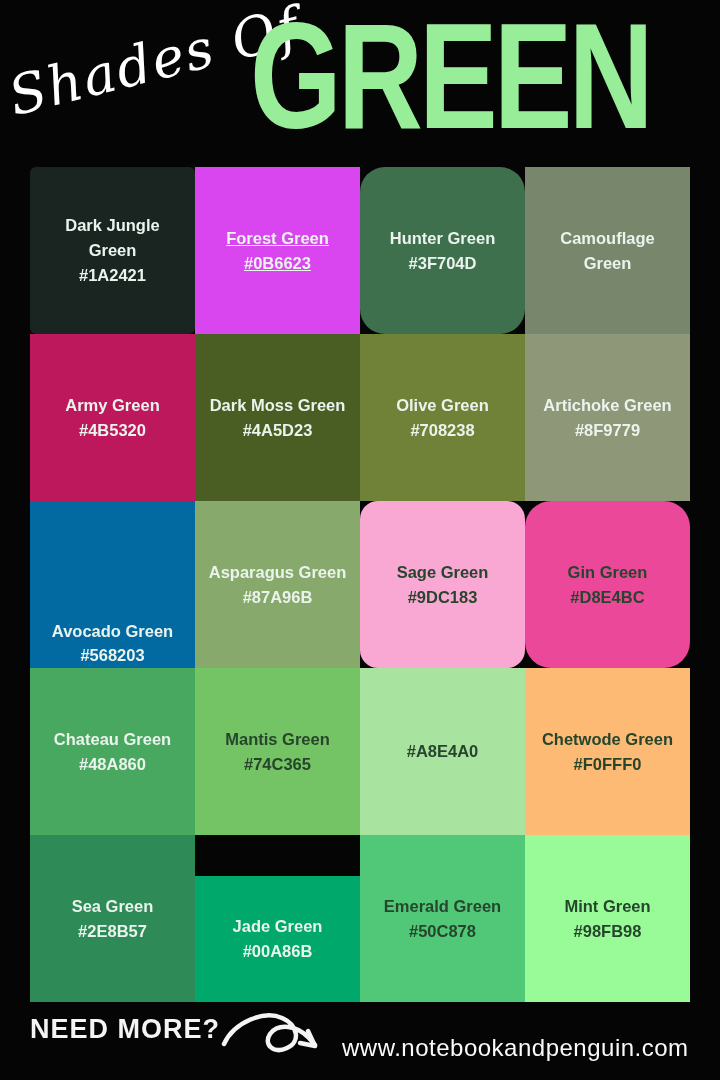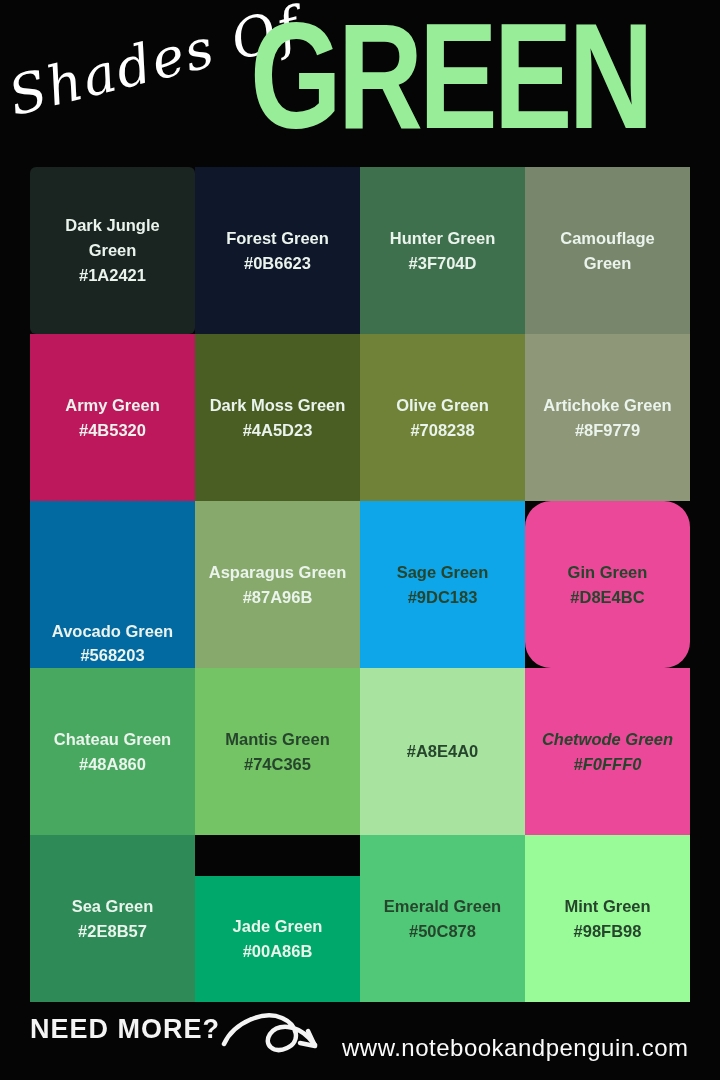--- a/index.html
+++ b/index.html
@@ -60,25 +60,25 @@
   <div class="header">
     <div class="script-title">Shades Of</div>
     <div class="main-title">GREEN</div>
   </div>
 
   <div class="grid">
       <div class="swatch light" style="background: rgb(26, 36, 33); border-radius: 6px;">
         <div class="swatch-name">Dark Jungle Green</div>
         <div class="swatch-hex">#1A2421</div>
       </div>
-      <div class="swatch light" style="background: #0f172a;">
+      <div class="swatch light" style="background: #d946ef; text-decoration: underline;">
         <div class="swatch-name">Forest Green</div>
         <div class="swatch-hex">#0B6623</div>
       </div>
-      <div class="swatch light" style="background: rgb(63, 112, 77);">
+      <div class="swatch light" style="background: rgb(63, 112, 77); border-radius: 25px;">
         <div class="swatch-name">Hunter Green</div>
         <div class="swatch-hex">#3F704D</div>
       </div>
       <div class="swatch light" style="background: rgb(120, 134, 107);">
         <div class="swatch-name">Camouflage Green</div>
       </div>
       <div class="swatch light" style="background: #be185d;">
         <div class="swatch-name">Army Green</div>
         <div class="swatch-hex">#4B5320</div>
       </div>
@@ -95,40 +95,40 @@
         <div class="swatch-hex">#8F9779</div>
       </div>
       <div class="swatch light" style="background: #0369a1; justify-content: flex-end;">
         <div class="swatch-name">Avocado Green</div>
         <div class="swatch-hex">#568203</div>
       </div>
       <div class="swatch light" style="background: rgb(135, 169, 107);">
         <div class="swatch-name">Asparagus Green</div>
         <div class="swatch-hex">#87A96B</div>
       </div>
-      <div class="swatch dark" style="background: #0ea5e9;">
+      <div class="swatch dark" style="background: #f9a8d4; border-radius: 18px;">
         <div class="swatch-name">Sage Green</div>
         <div class="swatch-hex">#9DC183</div>
       </div>
       <div class="swatch dark" style="background: #ec4899; border-radius: 26px;">
         <div class="swatch-name">Gin Green</div>
         <div class="swatch-hex">#D8E4BC</div>
       </div>
       <div class="swatch light" style="background: rgb(72, 168, 96);">
         <div class="swatch-name">Chateau Green</div>
         <div class="swatch-hex">#48A860</div>
       </div>
       <div class="swatch dark" style="background: rgb(116, 195, 101);">
         <div class="swatch-name">Mantis Green</div>
         <div class="swatch-hex">#74C365</div>
       </div>
       <div class="swatch dark" style="background: rgb(168, 228, 160);">
         <div class="swatch-hex">#A8E4A0</div>
       </div>
-      <div class="swatch dark" style="background: #ec4899; font-style: italic;">
+      <div class="swatch dark" style="background: #fdba74;">
         <div class="swatch-name">Chetwode Green</div>
         <div class="swatch-hex">#F0FFF0</div>
       </div>
       <div class="swatch light" style="background: rgb(46, 139, 87);">
         <div class="swatch-name">Sea Green</div>
         <div class="swatch-hex">#2E8B57</div>
       </div>
       <div class="swatch light" style="background: rgb(0, 168, 107); margin-top: 41px;">
         <div class="swatch-name">Jade Green</div>
         <div class="swatch-hex">#00A86B</div>

